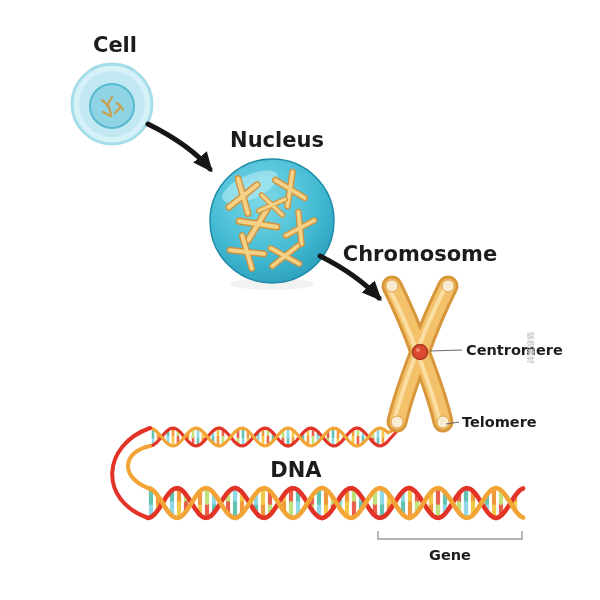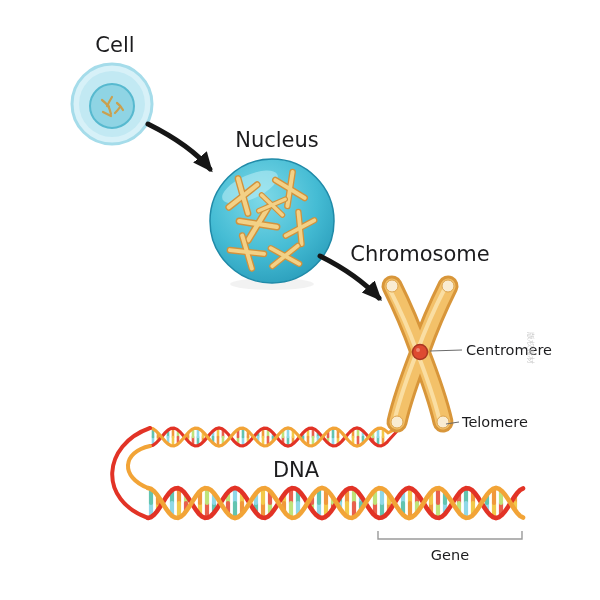--- a/index.html
+++ b/index.html
@@ -1,16 +1,16 @@
 <!DOCTYPE html>
 <html><head>
 <meta charset="utf-8">
 <style>
   html,body{margin:0;padding:0;background:#ffffff;}
-  .canvas{position:relative;width:600px;height:600px;background:#ffffff;overflow:hidden;}
+  .canvas{position:relative;width:600px;height:600px;background:#ffffff;overflow:hidden;font-weight:bold;}
   svg{display:block;}
   .lbl{font-family:"DejaVu Sans",sans-serif;font-size:21px;fill:#1c1c1e;}
   .lbl-s{font-family:"DejaVu Sans",sans-serif;font-size:14.5px;fill:#1c1c1e;}
   .wm{font-family:"DejaVu Sans",sans-serif;font-size:8px;fill:#cccccc;}
   .arrow{fill:none;stroke:#161616;stroke-width:5;stroke-linecap:round;}
   .leader{stroke:#6b6b6b;stroke-width:1.1;}
   .bracket{fill:none;stroke:#9a9a9a;stroke-width:1.4;}
   .mx-o{stroke:#d2923c;stroke-width:7;fill:none;stroke-linecap:round;}
   .mx-i{stroke:#f3d186;stroke-width:4.2;fill:none;stroke-linecap:round;}
   .chr-o{stroke:#d8963a;stroke-width:21;fill:none;stroke-linecap:round;}

